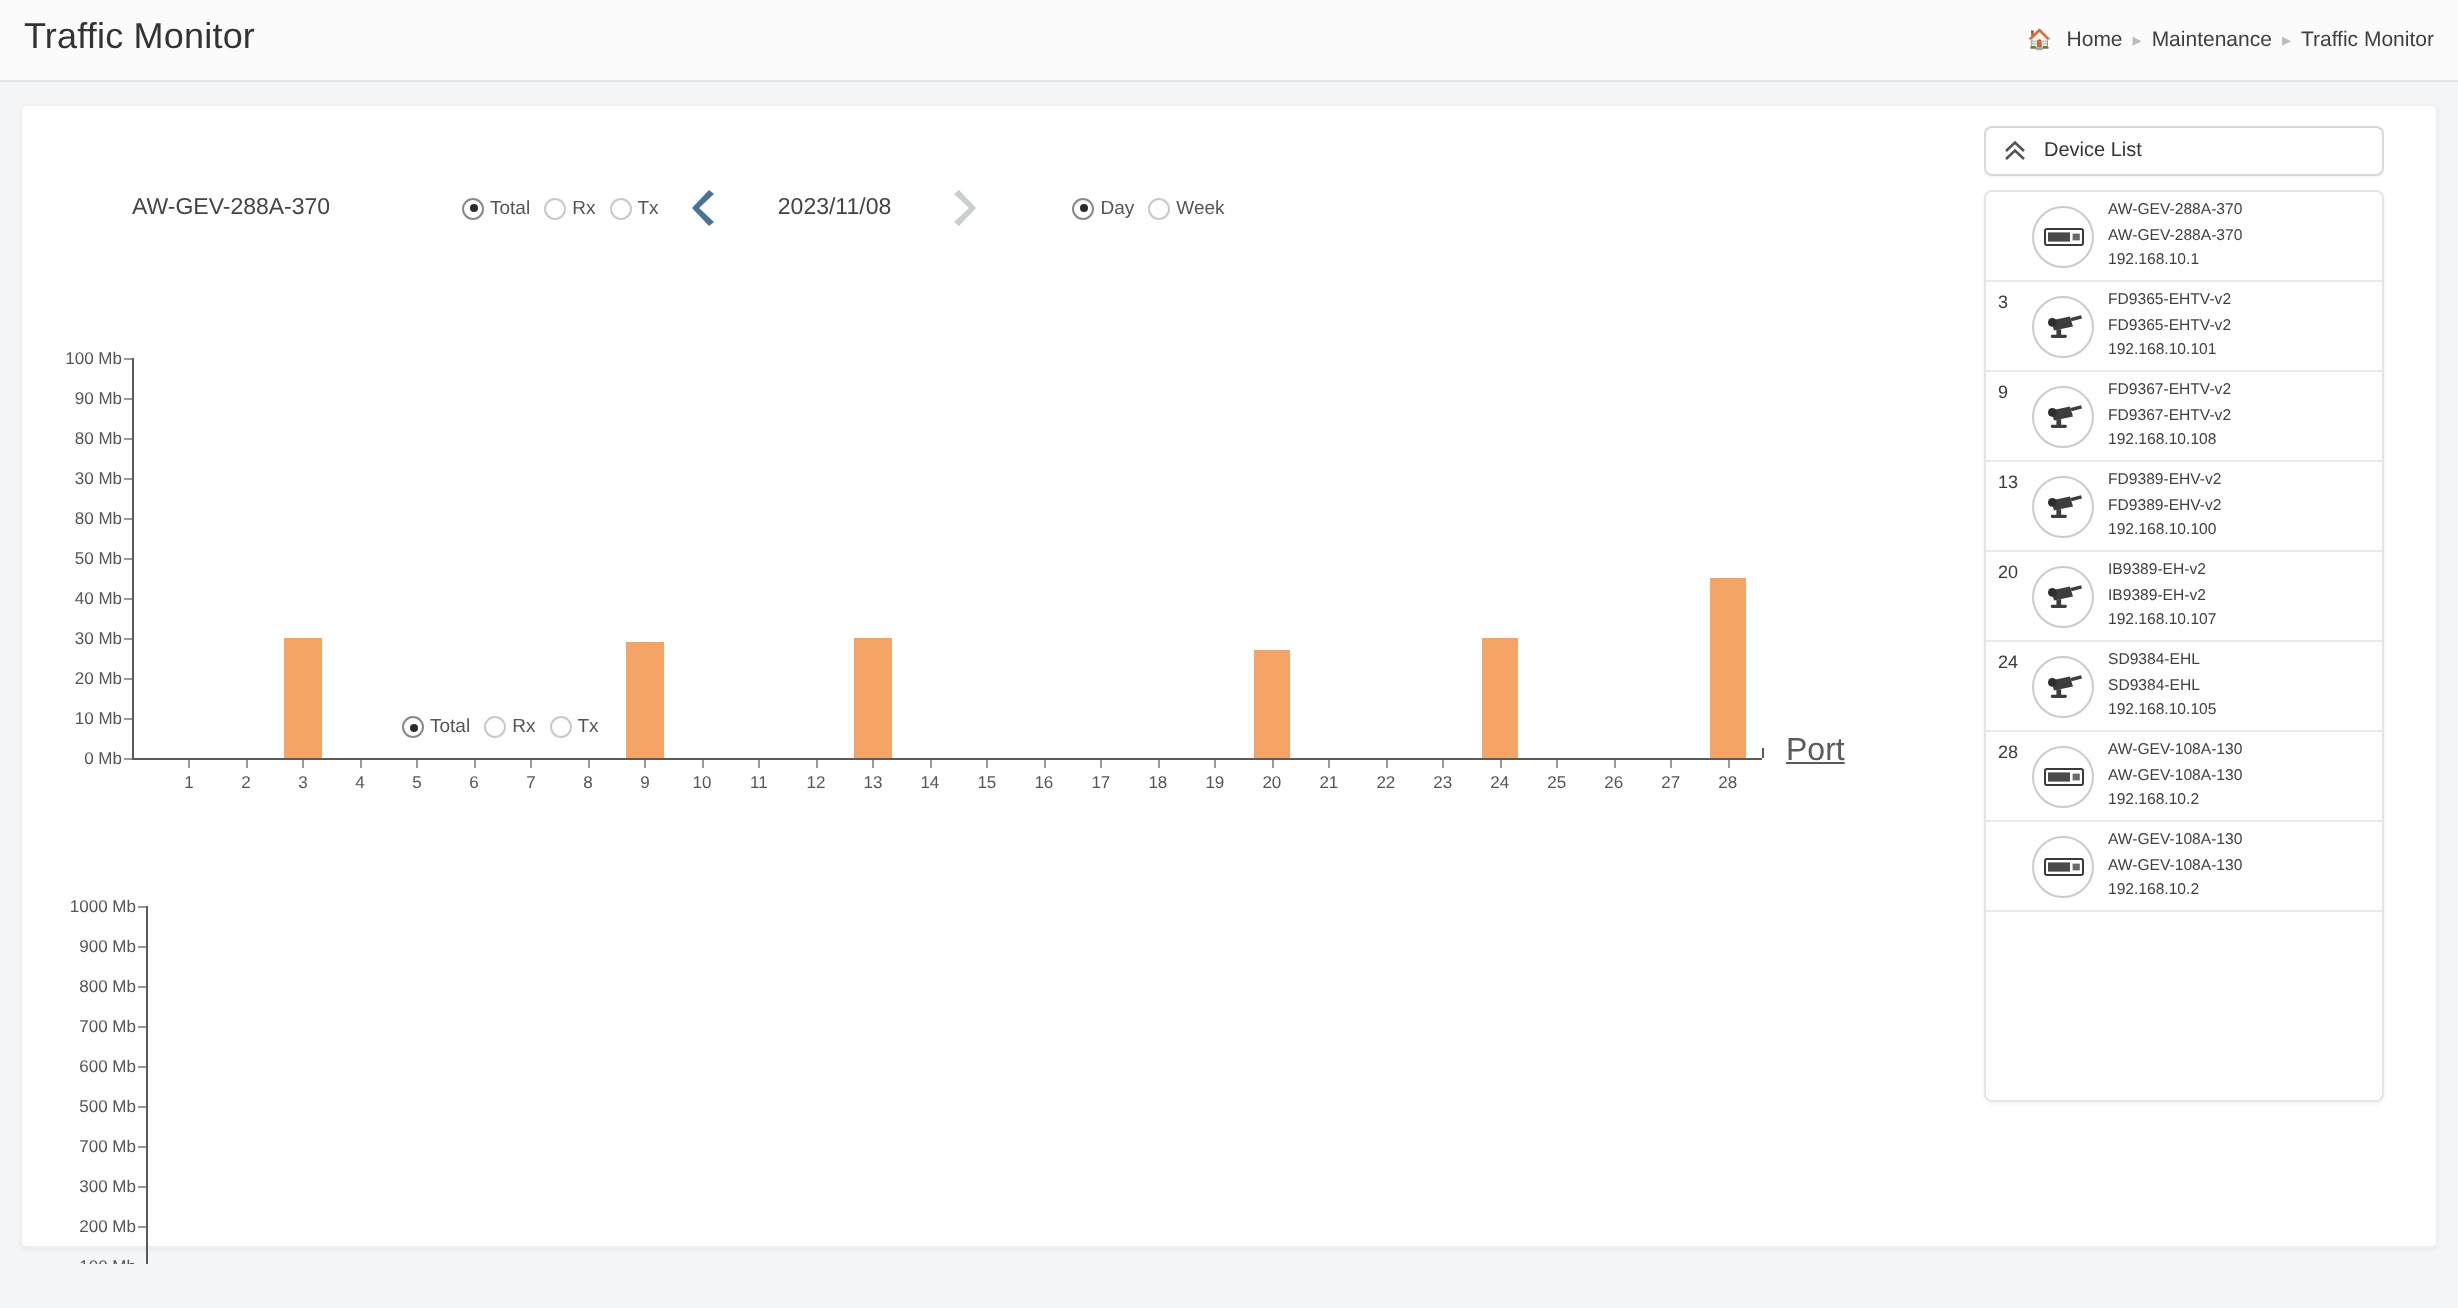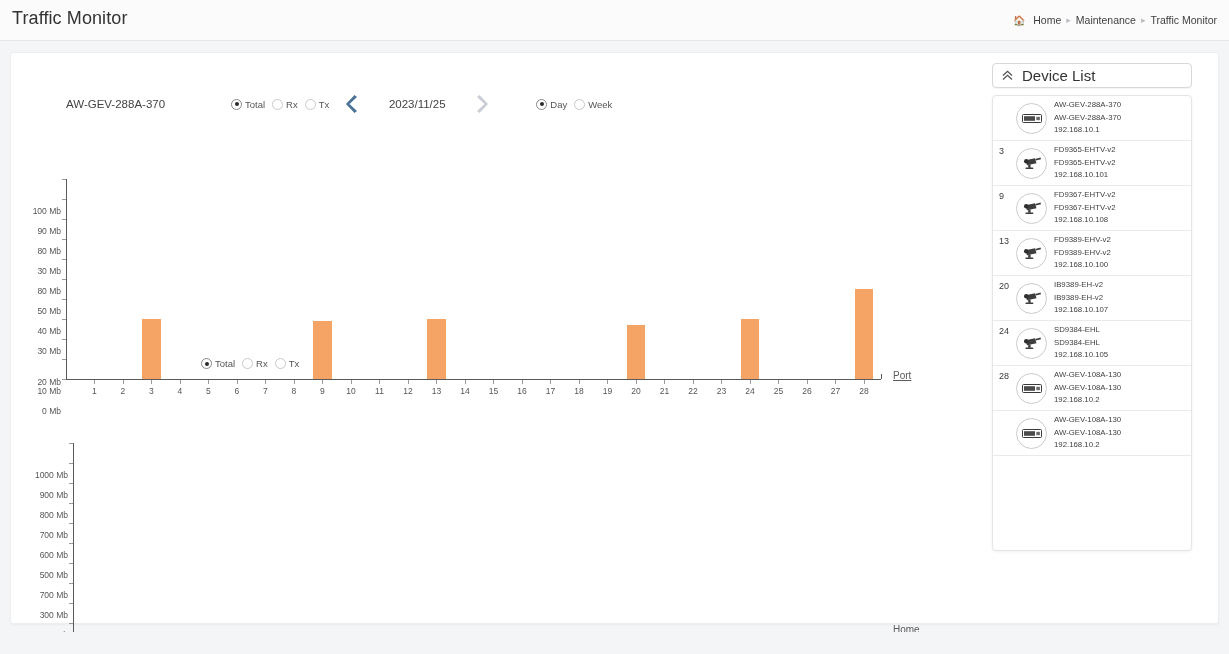--- a/index.html
+++ b/index.html
@@ -69,53 +69,53 @@
     margin: 0 10px;
   }
   .chev svg { display: block; }
 
   .date-text { font-size: 11.5px; color: #444; width: 92px; text-align: center; }
 
   
   .plot { position: absolute; }
   .ylabel {
     position: absolute; right: 0; font-size: 8.5px; color: #555;
-    text-align: right; white-space: nowrap; transform: translateY(-50%); margin-top: 32px;
+    text-align: right; white-space: nowrap; transform: translateY(-50%);
   }
   .ytick {
     position: absolute; width: 4px; height: 1px; background: #9a9a9a;
   }
   .axis-v { position: absolute; width: 1px; background: #5a5a5a; }
   .axis-h { position: absolute; height: 1px; background: #5a5a5a; }
   .xtick { position: absolute; width: 1px; height: 4px; background: #9a9a9a; top: 0; }
   .xlabel {
     position: absolute; font-size: 8.5px; color: #555;
     transform: translateX(-50%); white-space: nowrap; top: 6px;
   }
   .bar { position: absolute; bottom: 0; }
   .axis-title {
-    position: absolute; font-size: 10px; color: #5b5b5b;
+    position: absolute; font-size: 16px; color: #5b5b5b;
     white-space: nowrap; line-height: 14px; text-decoration: underline;
   }
   .axis-cap { position: absolute; width: 1px; height: 5px; background: #5a5a5a; }
 
   
   #device-panel {
     position: absolute; left: 981px; top: 10px;
     width: 200px;
   }
   #device-header {
     width: 200px; height: 25px;
     border: 1px solid #d6d8da; border-radius: 4px;
     background: #fff;
     display: flex; align-items: center; gap: 8px;
     padding-left: 8px;
     box-shadow: 0 1px 1px rgba(0,0,0,.04);
   }
-  #device-header .title { font-size: 15px; color: #333; }
+  #device-header .title { font-size: 10px; color: #333; }
   .collapse-icon svg { display: block; }
 
   #device-body {
     margin-top: 7px;
     width: 200px; height: 456px;
     background: #fff;
     border: 1px solid #e3e5e7;
     border-radius: 4px;
     box-shadow: 0 1px 3px rgba(0,0,0,.06);
     overflow: hidden;
@@ -177,21 +177,21 @@
         <span class="radio"></span>
         <span class="legend-label">Tx</span>
       </span>
     </span>
 
     <span class="chev">
       <svg width="17" height="20" viewBox="0 0 17 20">
           <path d="M13 3 L5.5 10 L13 17 L10.5 19 L2 10 L10.5 1 Z" fill="#4a7296"></path>
         </svg>
     </span>
-    <span class="date-text">2023/11/25</span>
+    <span class="date-text">2023/11/08</span>
     <span class="chev">
       <svg width="17" height="20" viewBox="0 0 17 20">
           <path d="M4 3 L11.5 10 L4 17 L6.5 19 L15 10 L6.5 1 Z" fill="#c8ced3"></path>
         </svg>
     </span>
 
     <span class="legend-group" style="margin-left:36px">
       <span class="legend-item">
         <span class="radio on"></span>
         <span class="legend-label">Day</span>
@@ -213,21 +213,21 @@
       <div class="ylabel" style="right: 880px; top: 121px;">30 Mb</div>
       <div class="ytick" style="left: 51px; top: 121px;"></div>
       <div class="ylabel" style="right: 880px; top: 141px;">80 Mb</div>
       <div class="ytick" style="left: 51px; top: 141px;"></div>
       <div class="ylabel" style="right: 880px; top: 161px;">50 Mb</div>
       <div class="ytick" style="left: 51px; top: 161px;"></div>
       <div class="ylabel" style="right: 880px; top: 181px;">40 Mb</div>
       <div class="ytick" style="left: 51px; top: 181px;"></div>
       <div class="ylabel" style="right: 880px; top: 201px;">30 Mb</div>
       <div class="ytick" style="left: 51px; top: 201px;"></div>
-      <div class="ylabel" style="right: 880px; top: 232px;">20 Mb</div>
+      <div class="ylabel" style="right: 880px; top: 221px;">20 Mb</div>
       <div class="ytick" style="left: 51px; top: 221px;"></div>
       <div class="ylabel" style="right: 880px; top: 241px;">10 Mb</div>
       <div class="ytick" style="left: 51px; top: 241px;"></div>
       <div class="ylabel" style="right: 880px; top: 261px;">0 Mb</div>
       <div class="ytick" style="left: 51px; top: 261px;"></div>
       <div class="axis-v" style="left: 55px; top: 61px; height: 201px;"></div>
       <div class="axis-h" style="left: 55px; top: 261px; width: 815px;"></div>
       <div class="axis-cap" style="left: 870px; top: 256px;"></div>
       <div class="xtick" style="left: 83px; top: 262px;"></div>
       <div class="xlabel" style="left: 83.4965px; top: 268px;">1</div>
@@ -304,21 +304,21 @@
         <span class="radio"></span>
         <span class="legend-label">Rx</span>
       </span>
       <span class="legend-item">
         <span class="radio"></span>
         <span class="legend-label">Tx</span>
       </span>
     </span>
   </div>
 
-  <div class="plot" id="plot2" style="left:0px; top:330px; width:930px; height:230px;">
+  <div class="plot" id="plot2" style="left:0px; top:340px; width:930px; height:230px;">
       <div class="ylabel" style="right: 873px; top: 60px;">1000 Mb</div>
       <div class="ytick" style="left: 58px; top: 60px;"></div>
       <div class="ylabel" style="right: 873px; top: 80px;">900 Mb</div>
       <div class="ytick" style="left: 58px; top: 80px;"></div>
       <div class="ylabel" style="right: 873px; top: 100px;">800 Mb</div>
       <div class="ytick" style="left: 58px; top: 100px;"></div>
       <div class="ylabel" style="right: 873px; top: 120px;">700 Mb</div>
       <div class="ytick" style="left: 58px; top: 120px;"></div>
       <div class="ylabel" style="right: 873px; top: 140px;">600 Mb</div>
       <div class="ytick" style="left: 58px; top: 140px;"></div>

